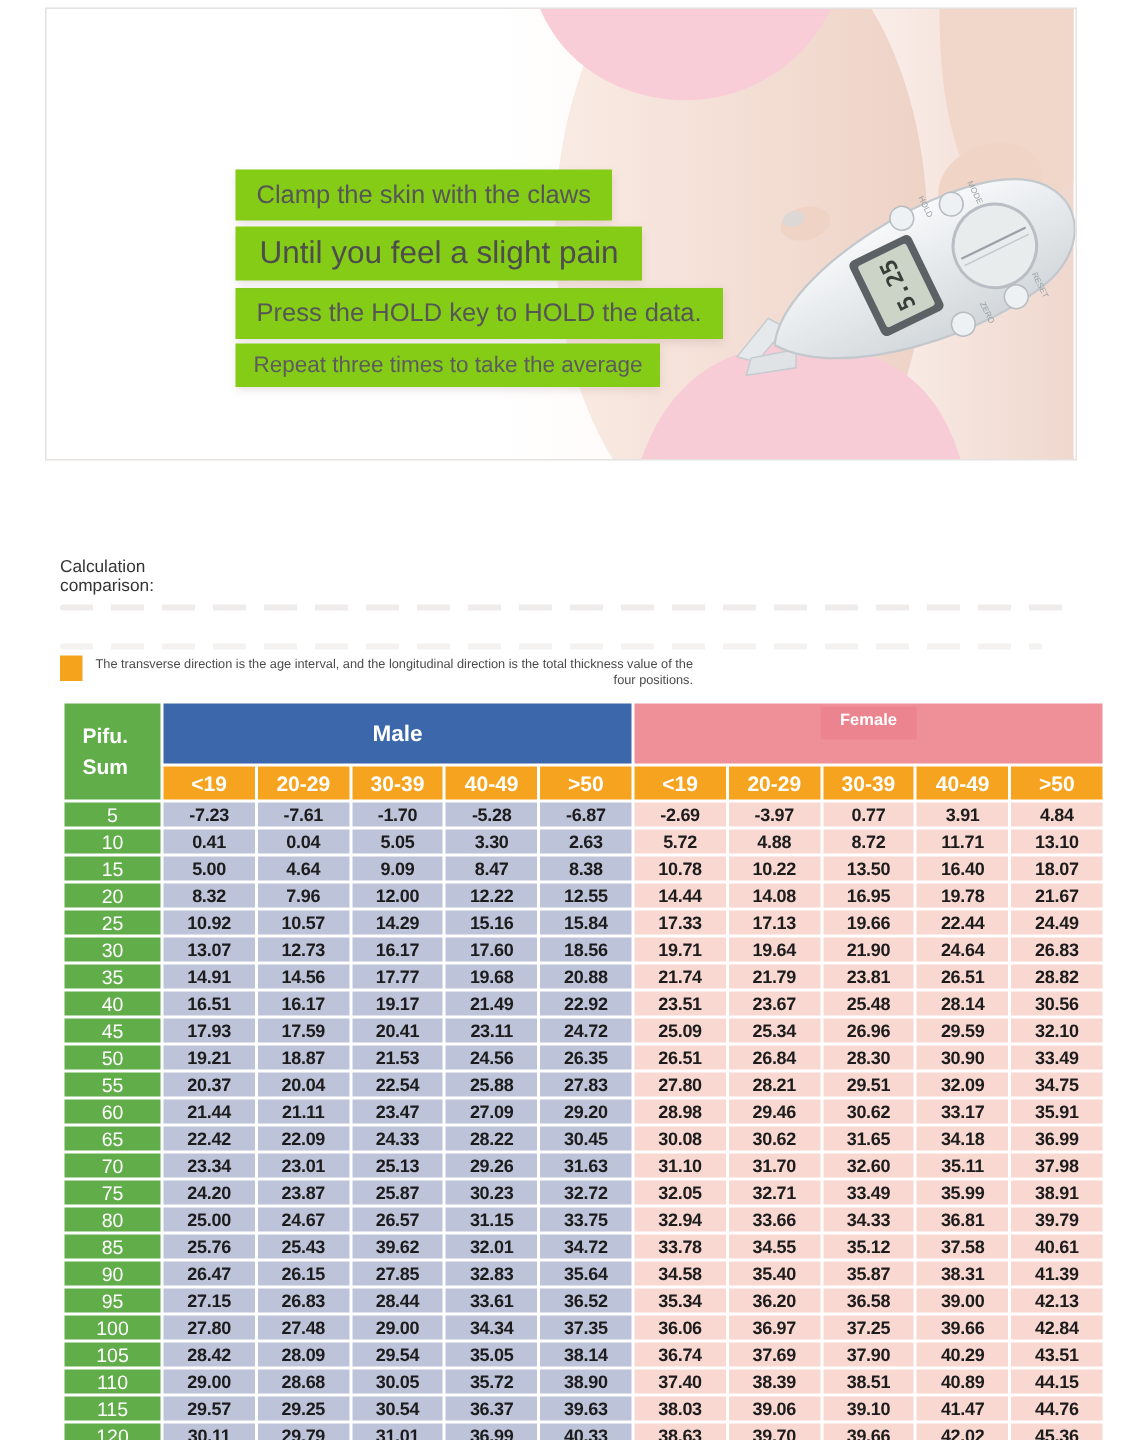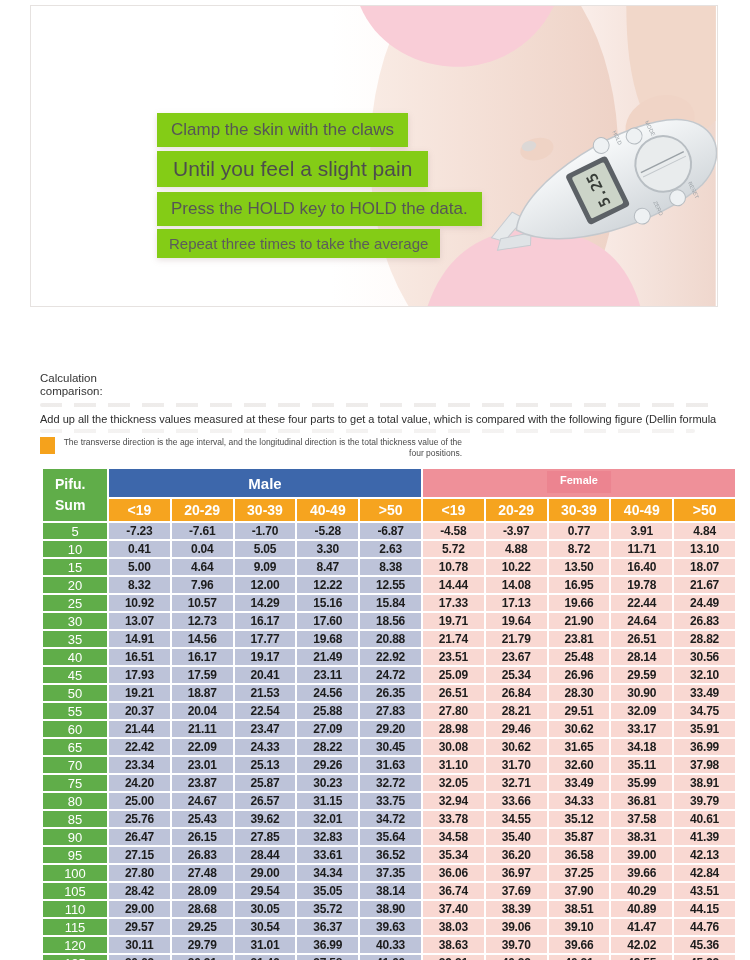--- a/index.html
+++ b/index.html
@@ -31,21 +31,21 @@
   .legend .swatch{width:15px;height:17px;background:var(--note_square);flex:0 0 auto;}
   .legend .note{margin-left:7px;width:400px;font-size:8.5px;line-height:1.3;color:#4a4a4a;text-align:right;}
 
   
   .tablewrap{position:absolute;left:41px;top:467px;width:696px;}
   table{border-collapse:separate;border-spacing:2px;table-layout:fixed;width:696px;}
   th,td{text-align:center;padding:0;overflow:hidden;}
   col.first{width:64px;}
   .corner{background:var(--green);color:#fff;font-size:14px;text-align:left;
         padding-left:12px;line-height:1.5;}
-  .male-band{background:var(--male_band);color:#fff;font-size:15px;font-weight:600;height:28px;}
+  .male-band{background:var(--male_band);color:#fff;font-size:15px;font-weight:600;height:40px;}
   .female-band{background:var(--female_band);color:#fff;height:22px;position:relative;padding-left:19px;}
   .fpatch{position:absolute;left:50%;top:2px;transform:translateX(-50%);
         background:var(--female_patch);font-size:11px;font-weight:600;color:#fff;
         padding:3px 13px 7px;z-index:1;white-space:nowrap;}
   .age-row th{background:var(--orange);color:#fff;font-size:14px;font-weight:600;height:22px;}
   td.rowlabel{background:var(--green);color:#fff;font-size:13px;height:16px;}
   td.mcell{background:var(--male_cell);}
   td.fcell{background:var(--female_cell);}
   td.mcell,td.fcell{color:#1c1c1c;font-size:12px;font-weight:bold;height:16px;
         letter-spacing:-.2px;font-family:"Liberation Sans",sans-serif;}
@@ -105,21 +105,20 @@
     <div class="ins ins3">Press the HOLD key to HOLD the data.</div>
     <div class="ins ins2">Until you feel a slight pain</div>
     <div class="ins ins4">Repeat three times to take the average</div>
   </div>
 
   <div class="sec-heading">
     <div>Calculation</div>
     <div>comparison:</div>
   </div>
   <div class="ghost ghost1"></div>
-  <div class="desc">Add up all the thickness values measured at these four parts to get a total value, which is compared with the following figure (Dellin formula</div>
   <div class="ghost ghost2"></div>
   <div class="legend">
     <div class="swatch"></div>
     <div class="note">The transverse direction is the age interval, and the longitudinal direction is the total thickness value of the four positions.</div>
   </div>
 
   <div class="tablewrap">
     <table>
       <colgroup>
         <col class="first">
@@ -159,21 +158,21 @@
         </tr>
       </thead>
       <tbody id="table-body">
           <tr>
             <td class="rowlabel">5</td>
             <td class="mcell">-7.23</td>
             <td class="mcell">-7.61</td>
             <td class="mcell">-1.70</td>
             <td class="mcell">-5.28</td>
             <td class="mcell">-6.87</td>
-            <td class="fcell">-4.58</td>
+            <td class="fcell">-2.69</td>
             <td class="fcell">-3.97</td>
             <td class="fcell">0.77</td>
             <td class="fcell">3.91</td>
             <td class="fcell">4.84</td>
           </tr>
           <tr>
             <td class="rowlabel">10</td>
             <td class="mcell">0.41</td>
             <td class="mcell">0.04</td>
             <td class="mcell">5.05</td>

